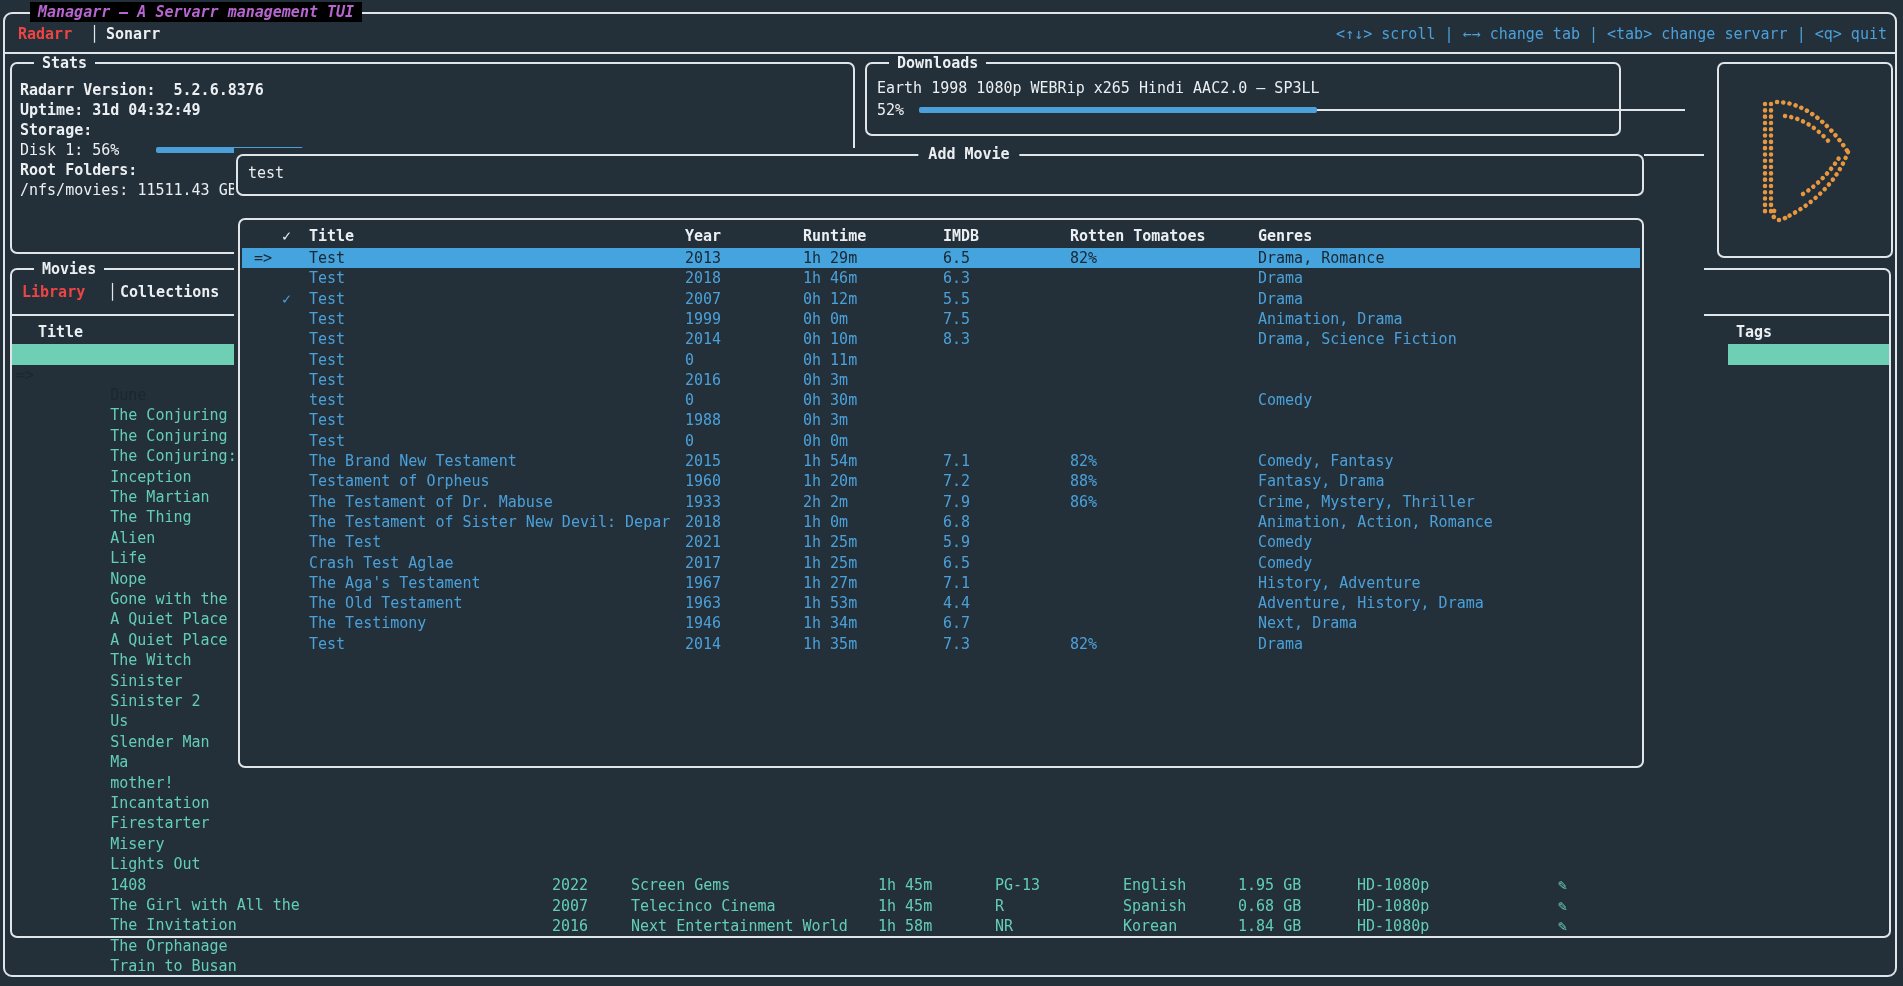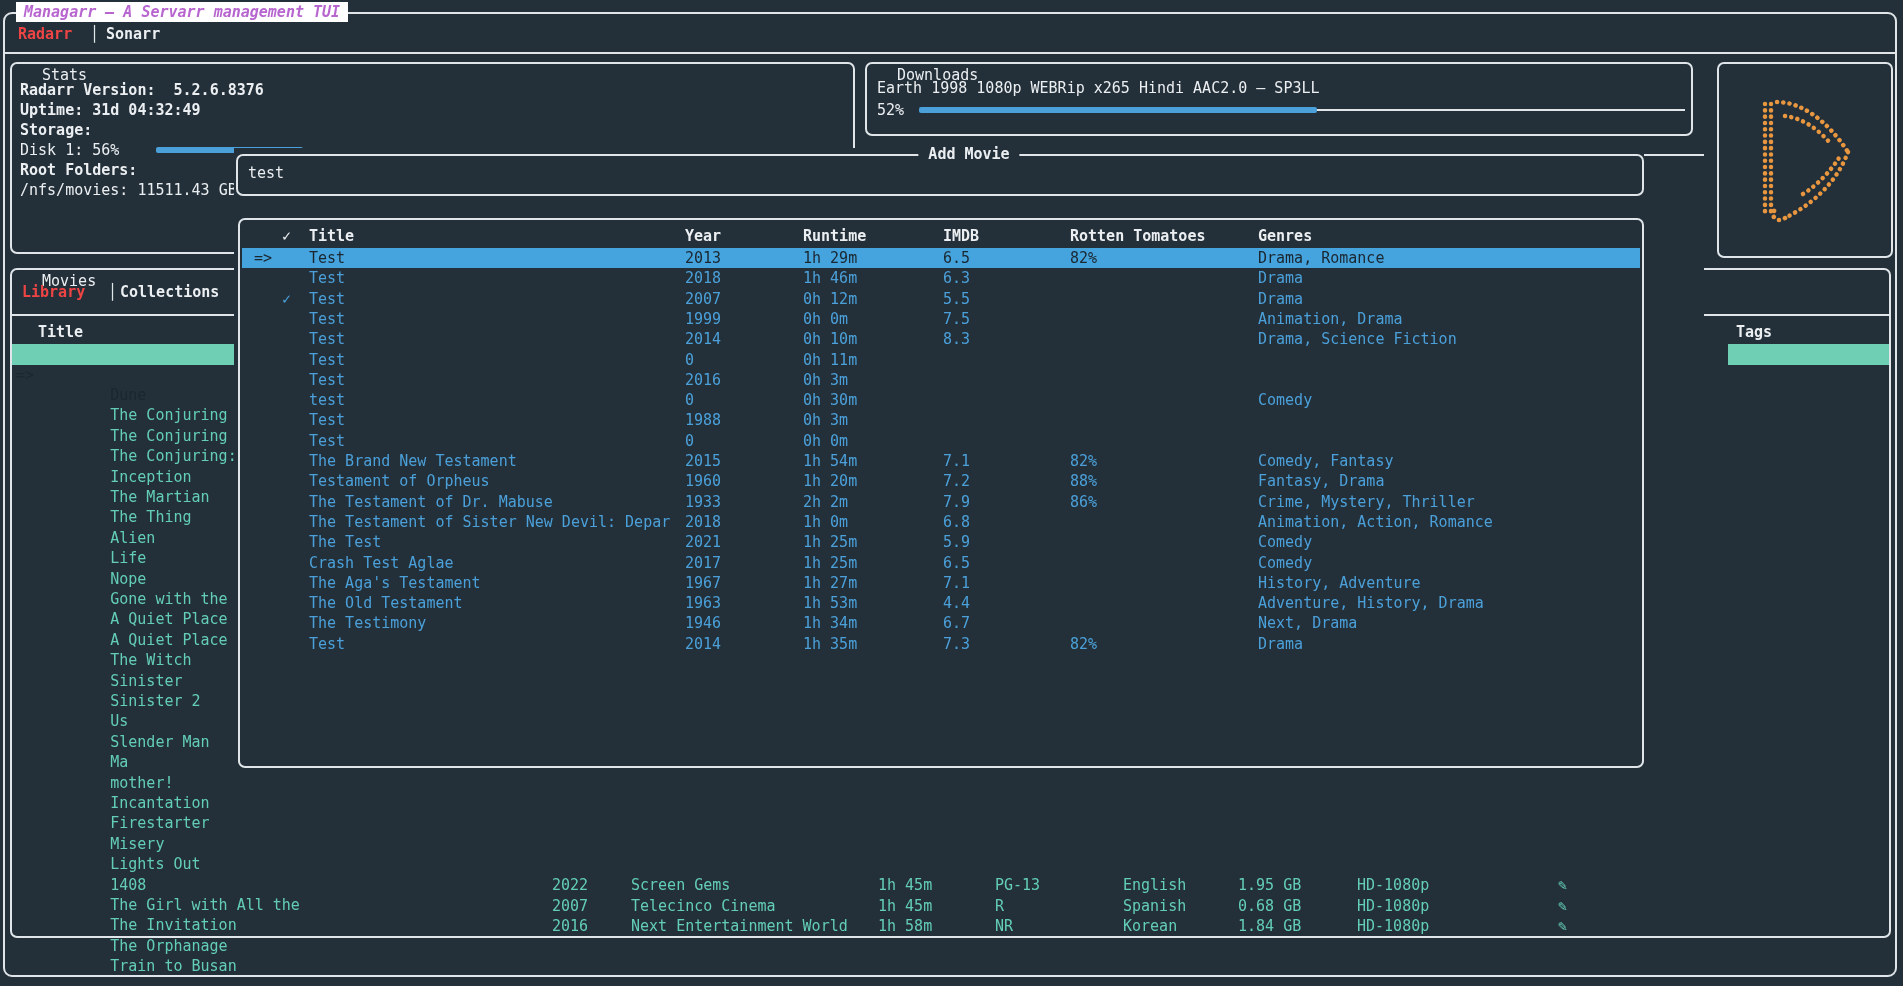--- a/index.html
+++ b/index.html
@@ -9,25 +9,25 @@
     color:#eceff2;overflow:hidden;
   }
   *{box-sizing:border-box;}
   .abs{position:absolute;white-space:pre;}
   .b{font-weight:bold;}
   .blue{color:#4ba0da;}
   .orange{color:#ef4444;}
   .white{color:#eceff2;}
   .purple{color:#b765cf;font-style:italic;font-weight:bold;}
   .panel{position:absolute;border:2px solid #dfe5e8;border-radius:7px;}
-  .panel-title{position:absolute;top:-11px;left:22px;background:#233039;padding:0 8px;font-weight:normal;white-space:pre;margin-top:12px;}
+  .panel-title{position:absolute;top:-11px;left:22px;background:#233039;padding:0 8px;font-weight:bold;white-space:pre;}
   .hline{position:absolute;border-top:2px solid #dfe5e8;height:0;}
   
   .outer{position:absolute;left:3px;top:12px;width:1894px;height:965px;border:2px solid #dfe5e8;border-radius:9px;z-index:2;pointer-events:none;}
-  .app-title{position:absolute;left:16px;top:2px;background:#ffffff;padding:0 8px;z-index:3;}
+  .app-title{position:absolute;left:30px;top:2px;background:#000000;padding:0 8px;z-index:3;}
   
   .gauge{position:absolute;display:flex;align-items:center;}
   .gauge .fill{height:6px;background:#4ba0da;border-radius:2px;}
   .gauge .rest{height:2px;background:#dfe5e8;flex:1;}
   .gauge .rest-dim{height:4px;background:rgba(255,255,255,0.07);flex:1;}
   
   .sitem{position:absolute;left:0;height:20.4px;color:#63cdb8;white-space:pre;cursor:default;}
   .sitem.selected{color:#1b2730;}
   .sitem .smarker{position:absolute;left:-22px;}
   .sel-bar{position:absolute;height:21px;background:#6fcfb4;}
@@ -62,38 +62,39 @@
 
 <div class="screen">
 
   <div class="outer"></div>
 
   <div class="app-title purple">Managarr — A Servarr management TUI</div>
 
   <div class="abs orange b" style="left:18px;top:24px;z-index:3">Radarr</div>
   <div class="abs" style="left:90px;top:24px;color:#dfe5e8;z-index:3">│</div>
   <div class="abs white b" style="left:106px;top:24px;z-index:3">Sonarr</div>
+  <div class="abs blue" style="right:16px;top:24px;z-index:3">&lt;↑↓&gt; scroll | ←→ change tab | &lt;tab&gt; change servarr | &lt;q&gt; quit</div>
 
   <div class="hline" style="left:5px;top:52px;width:1892px;z-index:3"></div>
 
   <div class="panel" style="left:10px;top:62px;width:845px;height:192px;z-index:1">
     <div class="panel-title">Stats</div>
     <div class="abs b" style="left:8px;top:16px">Radarr Version:  5.2.6.8376</div>
     <div class="abs b" style="left:8px;top:36px">Uptime: 31d 04:32:49</div>
     <div class="abs b" style="left:8px;top:56px">Storage:</div>
     <div class="abs" style="left:8px;top:76px">Disk 1: 56%</div>
     <div class="gauge" style="left:144px;top:83px;width:262px">
       <div class="fill" style="width: 56%;"></div>
       <div class="rest-dim"></div>
     </div>
     <div class="abs b" style="left:8px;top:96px">Root Folders:</div>
     <div class="abs" style="left:8px;top:116px">/nfs/movies: 11511.43 GB</div>
   </div>
 
-  <div class="panel" style="left:865px;top:62px;width:828px;height:74px;z-index:1">
+  <div class="panel" style="left:865px;top:62px;width:756px;height:74px;z-index:1">
     <div class="panel-title">Downloads</div>
     <div class="abs" style="left:10px;top:14px">Earth 1998 1080p WEBRip x265 Hindi AAC2.0 – SP3LL</div>
     <div class="abs" style="left:10px;top:36px">52%</div>
     <div class="gauge" style="left:52px;top:36px;width:766px;height:20px">
       <div class="fill" style="width: 52%;"></div>
       <div class="rest"></div>
     </div>
   </div>
 
   <div class="panel" style="left:1717px;top:62px;width:176px;height:196px;z-index:1">

